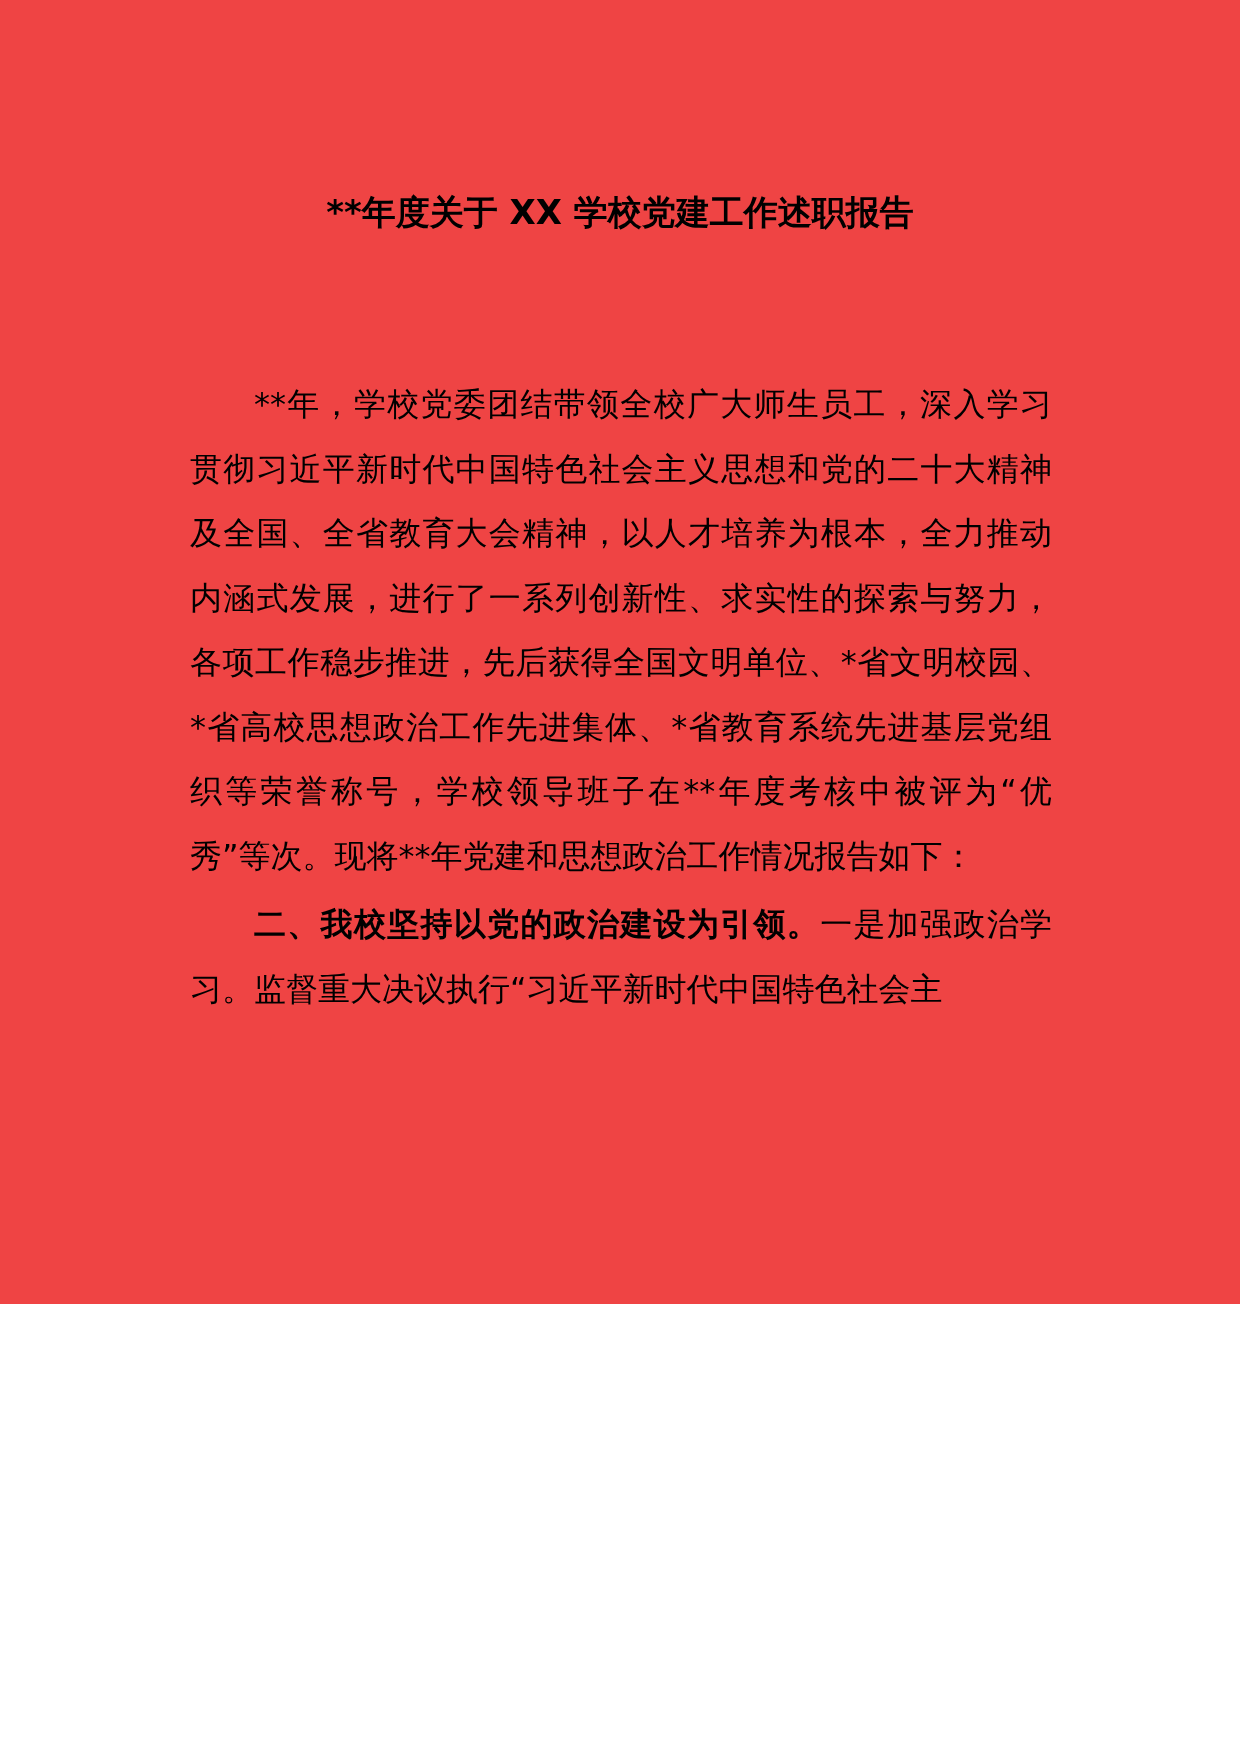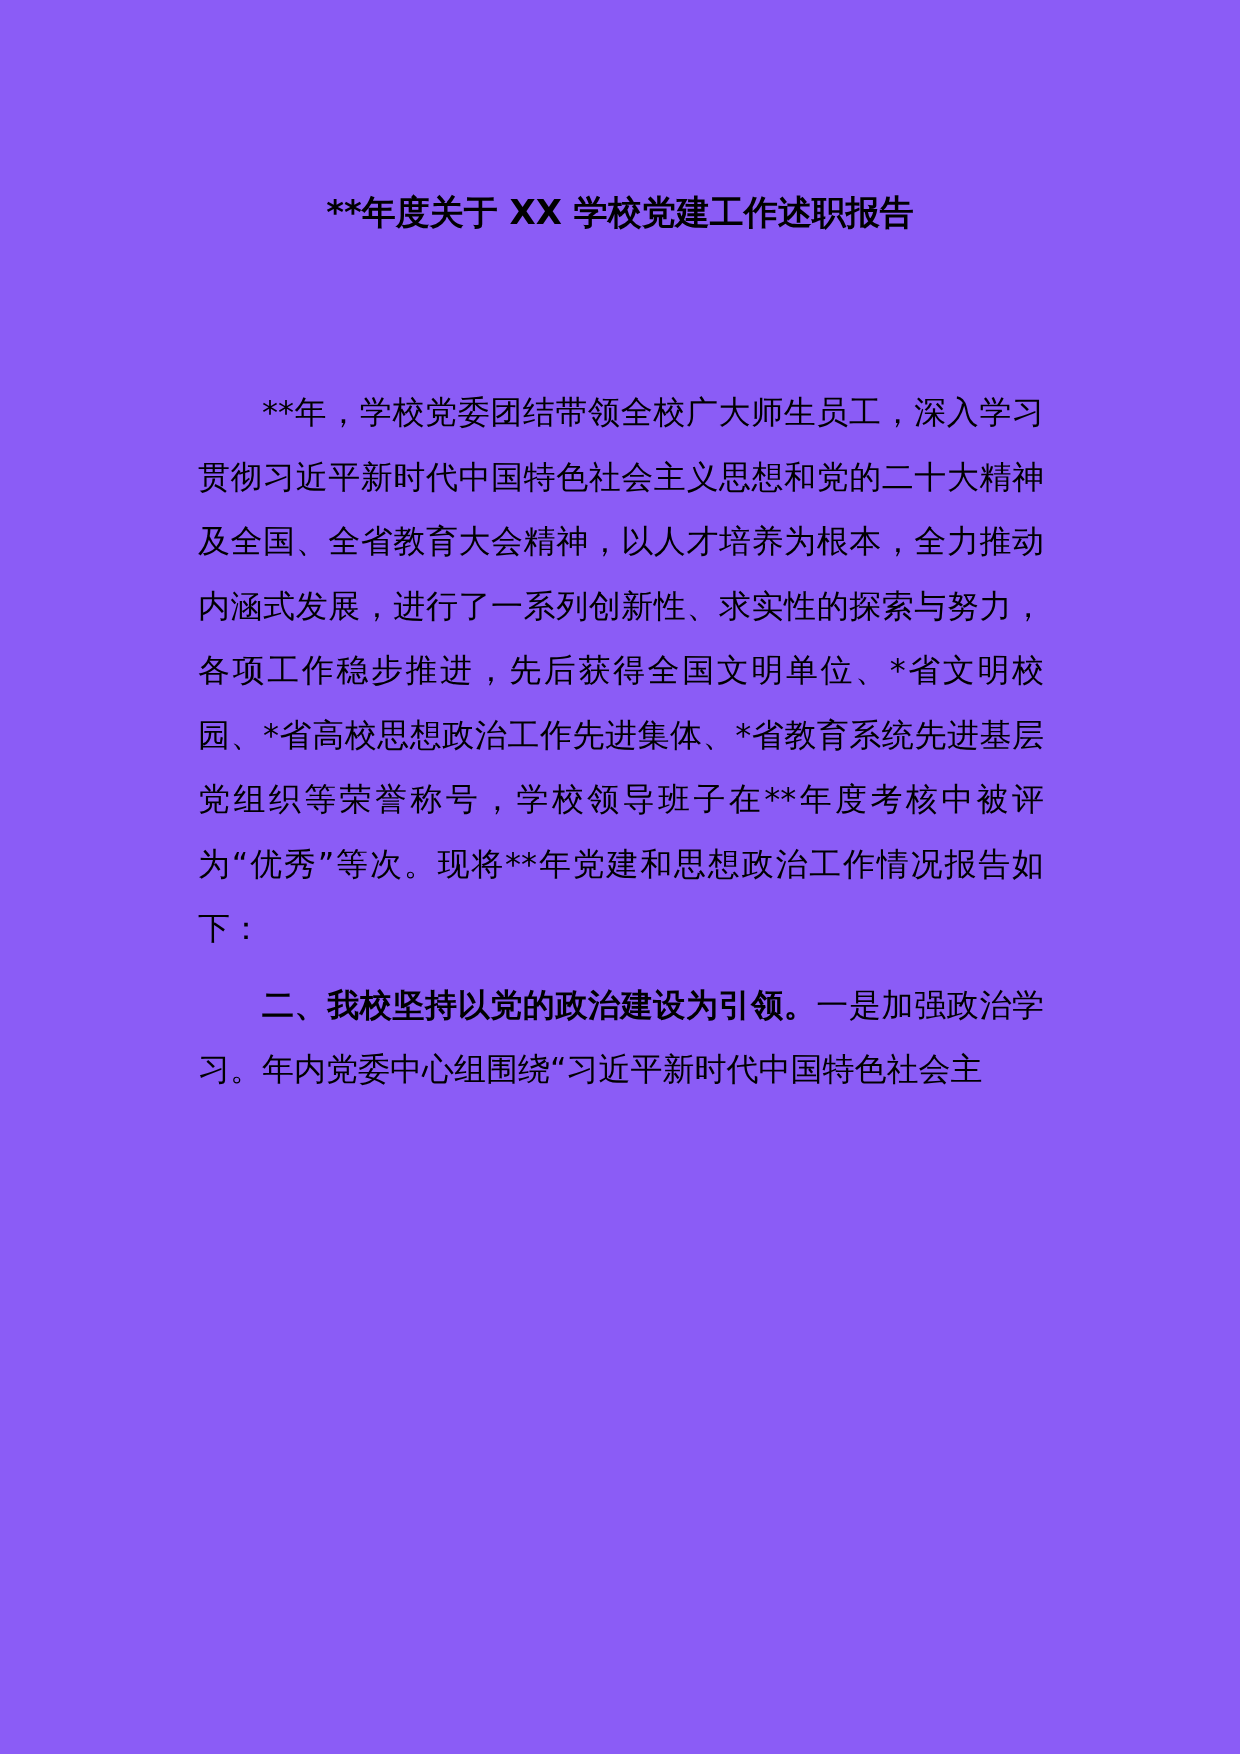--- a/index.html
+++ b/index.html
@@ -1,24 +1,24 @@
 <!DOCTYPE html>
 <html><head>
 <meta charset="utf-8">
 <style>
   html, body { margin: 0; padding: 0; background: #ffffff; }
   body { width: 1240px; height: 1754px; position: relative; overflow: hidden; font-family: "DejaVu Sans", sans-serif; color: #000; }
-  .page { position: absolute; left: 0; top: 0; width: 1240px; height: 1754px; background: #8b5cf6; }
+  .page { position: absolute; left: 0; top: 0; width: 1240px; height: 1304px; background: #ef4444; }
   .title { position: absolute; top: 188px; left: 0; width: 1240px; text-align: center; font-size: 34px; font-weight: bold; letter-spacing: 0px; line-height: 48px; }
   .body { position: absolute; left: 186px; top: 368px; width: 870px; font-size: 32px; line-height: 64.5px; text-align: justify; }
-  .para { margin: 12px; text-indent: 2em; }
+  .para { margin: 4px; text-indent: 2em; }
   .bold { font-weight: bold; }
 </style>
 </head>
 <body>
 
 <div class="page">
   <div class="title">**年度关于 XX 学校党建工作述职报告</div>
   <div class="body">
     <p class="para"><span class="bold"></span><span>**年，学校党委团结带领全校广大师生员工，深入学习贯彻习近平新时代中国特色社会主义思想和党的二十大精神及全国、全省教育大会精神，以人才培养为根本，全力推动内涵式发展，进行了一系列创新性、求实性的探索与努力，各项工作稳步推进，先后获得全国文明单位、*省文明校园、*省高校思想政治工作先进集体、*省教育系统先进基层党组织等荣誉称号，学校领导班子在**年度考核中被评为“优秀”等次。现将**年党建和思想政治工作情况报告如下：</span></p>
-    <p class="para"><span class="bold">二、我校坚持以党的政治建设为引领。</span><span>一是加强政治学习。年内党委中心组围绕“习近平新时代中国特色社会主</span></p>
+    <p class="para"><span class="bold">二、我校坚持以党的政治建设为引领。</span><span>一是加强政治学习。监督重大决议执行“习近平新时代中国特色社会主</span></p>
   </div>
 </div>
 
 </body></html>

